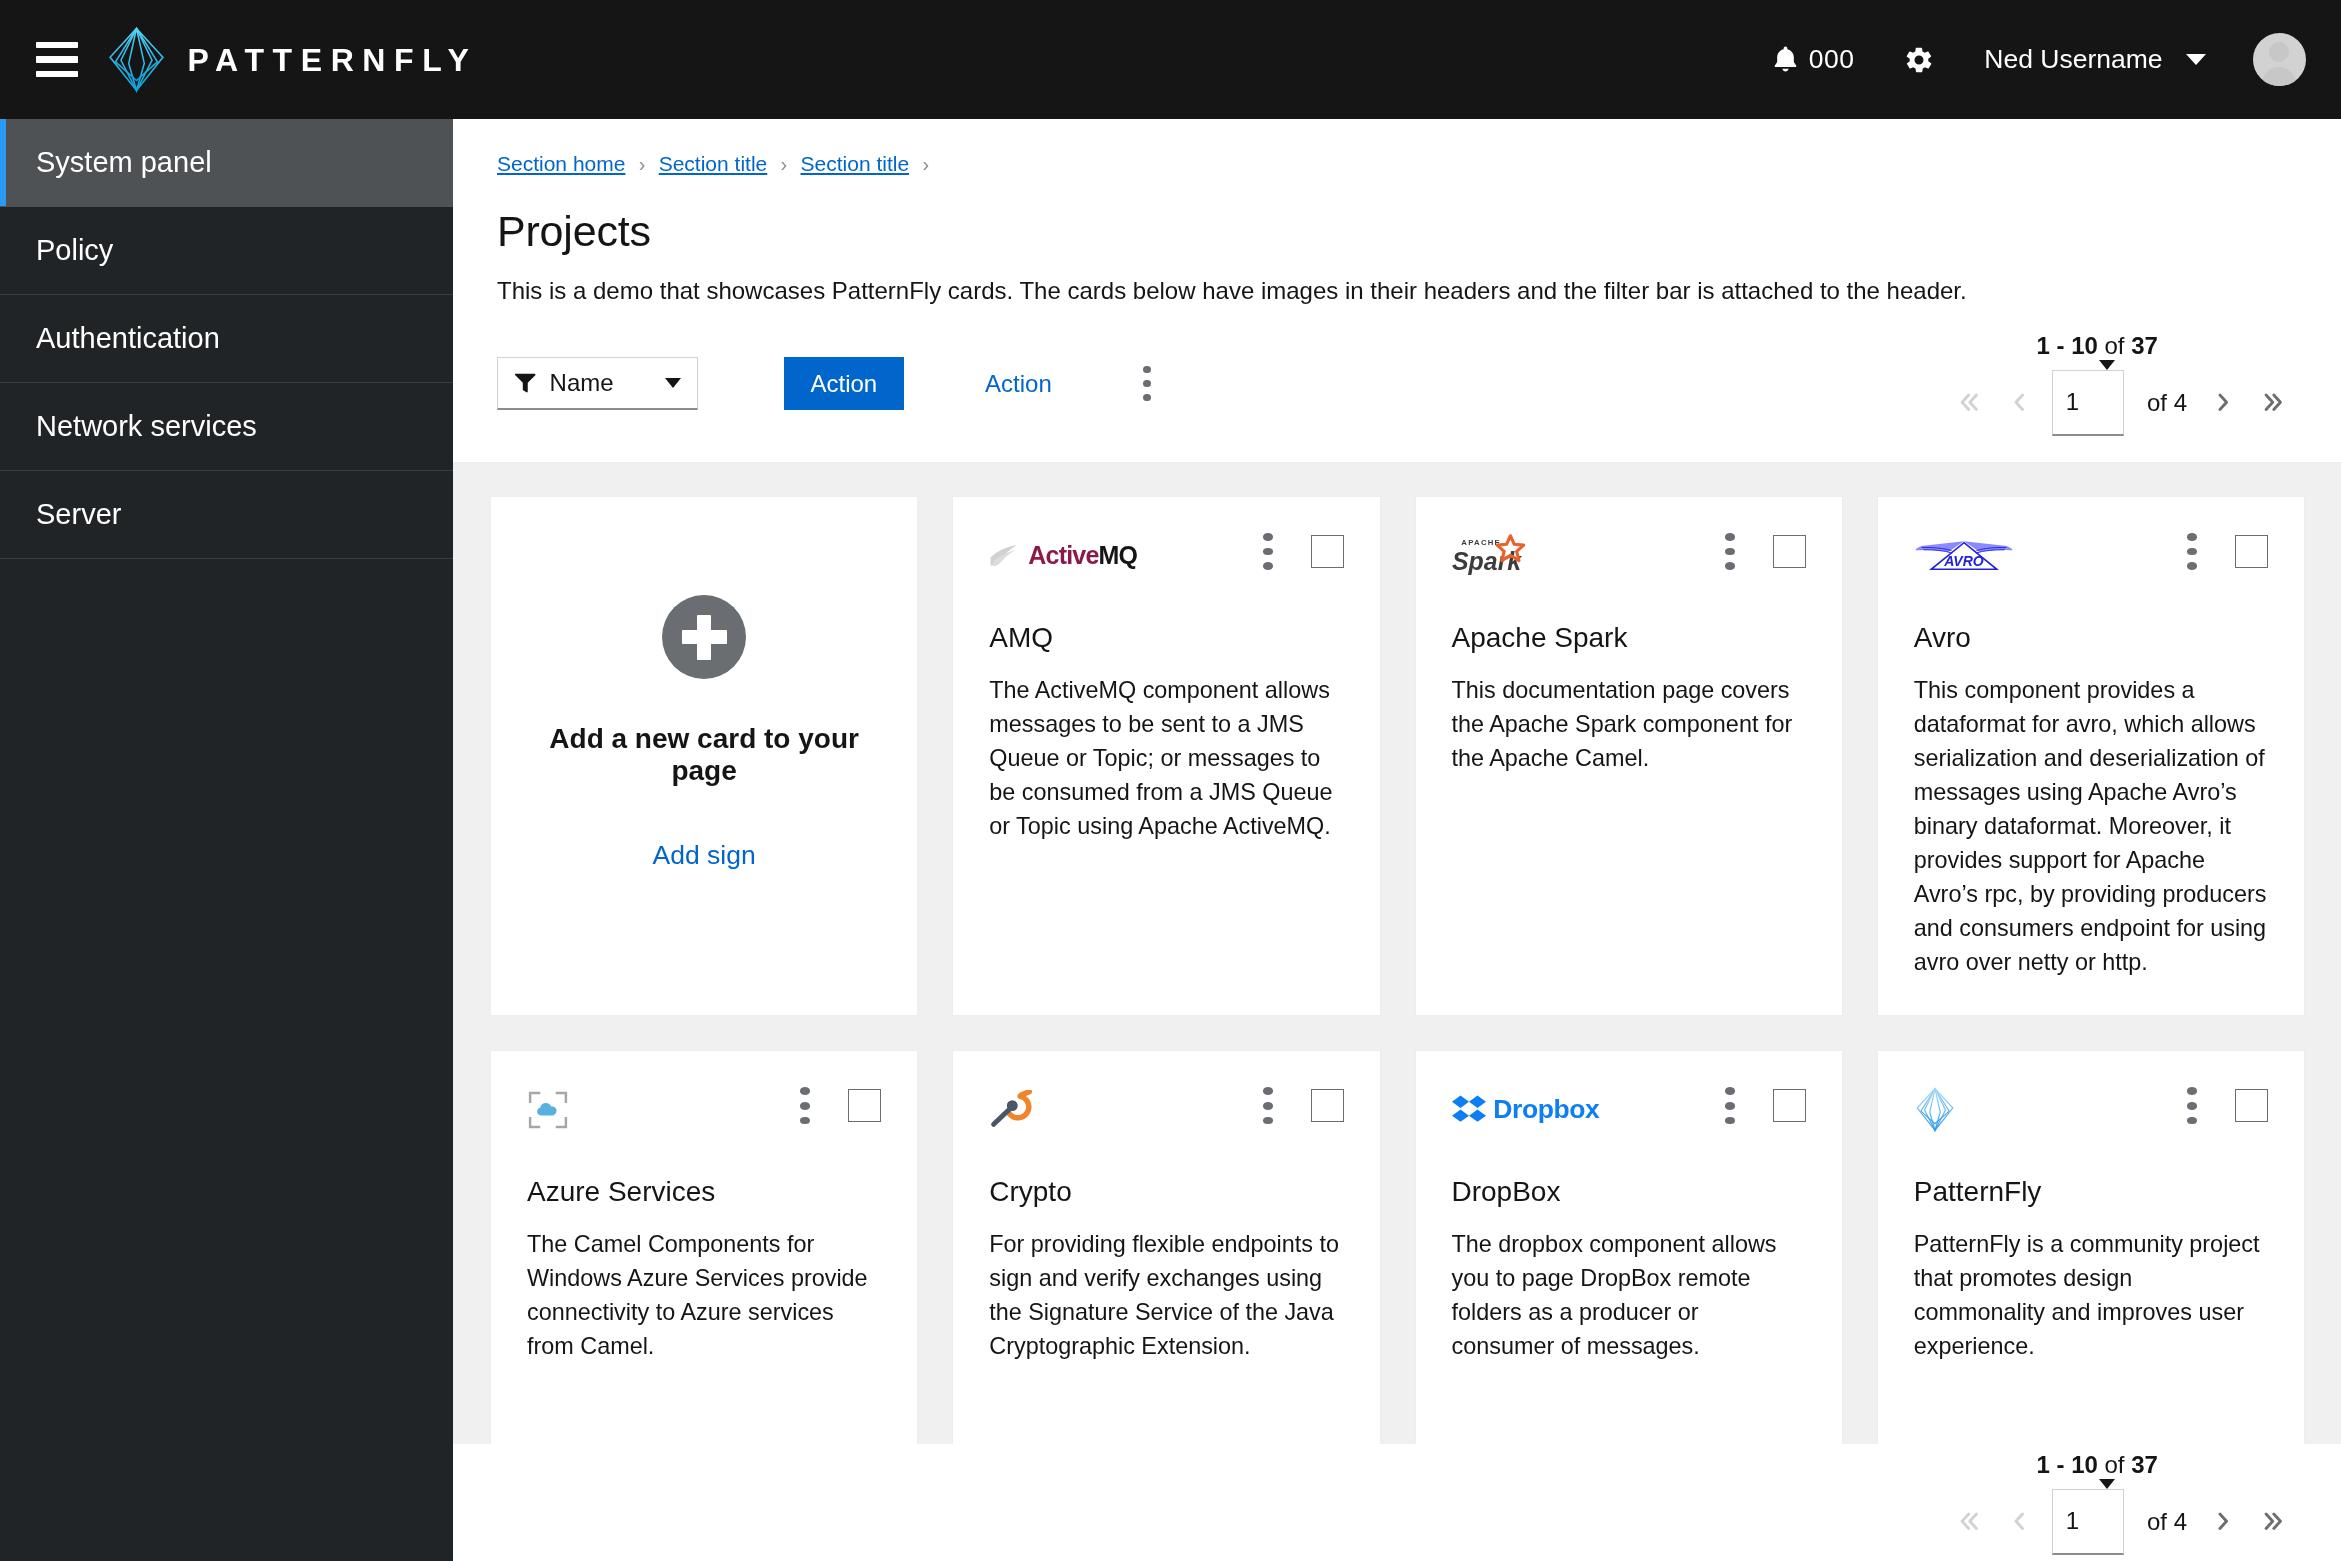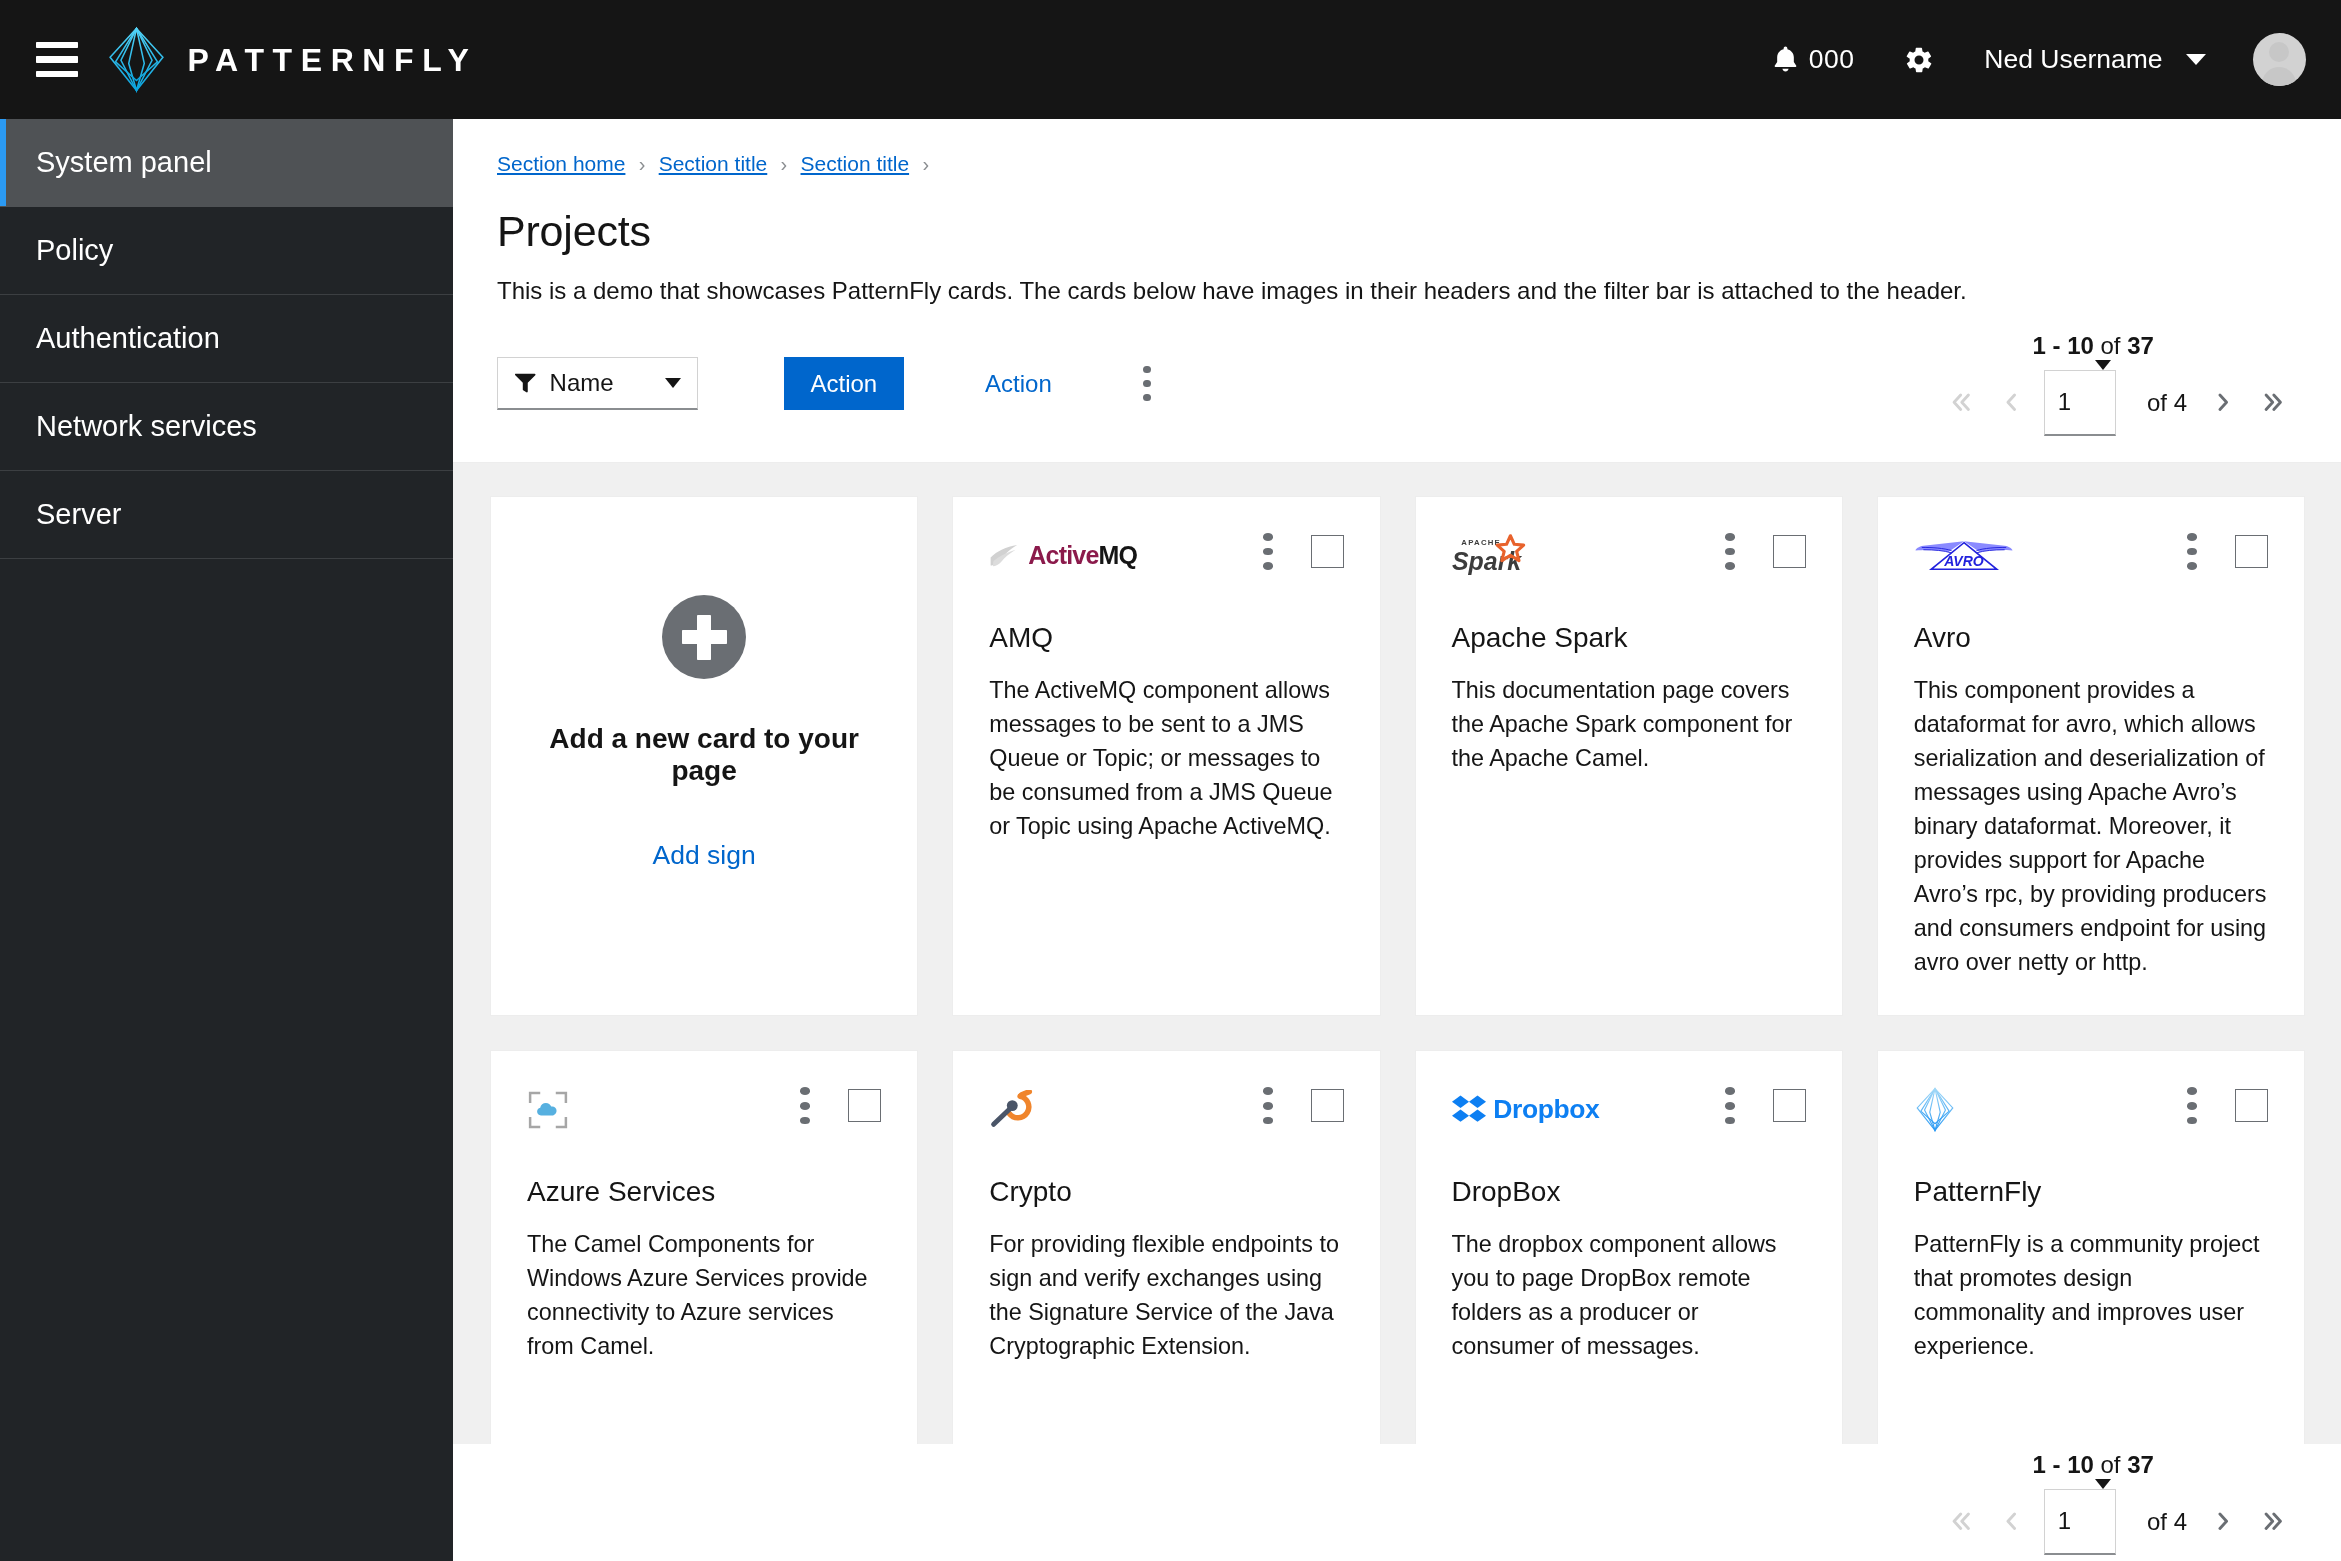--- a/index.html
+++ b/index.html
@@ -134,21 +134,21 @@
     width: 50px; height: 50px; display:flex; align-items:center; justify-content:center;
     background: transparent; border: none; cursor: pointer;
   }
   .pg-btn svg { display: block; }
   .pg-input {
     width: 72px; height: 66px; border: 0.8px solid #d2d2d2;
     border-bottom: 2.3px solid #8a8d90; background: #ffffff;
     font-size: 24px; color: #151515; text-align: left; padding: 0 12.5px;
     font-family: "Liberation Sans", sans-serif; margin: 0 7.8px;
   }
-  .pg-of { font-size: 24px; color: #151515; margin: 0 11px 0 23px; white-space: nowrap; }
+  .pg-of { font-size: 24px; color: #151515; margin: 0 11px 0 15px; white-space: nowrap; }
 
   
   .content-area {
     flex: 1 1 auto; background: #f0f0f0; padding: 33px 37px 33px 37px;
     overflow: hidden; border-top: 0.8px solid #ededed;
   }
   .card-grid {
     display: grid; grid-template-columns: repeat(4, 1fr);
     gap: 34px;
   }

